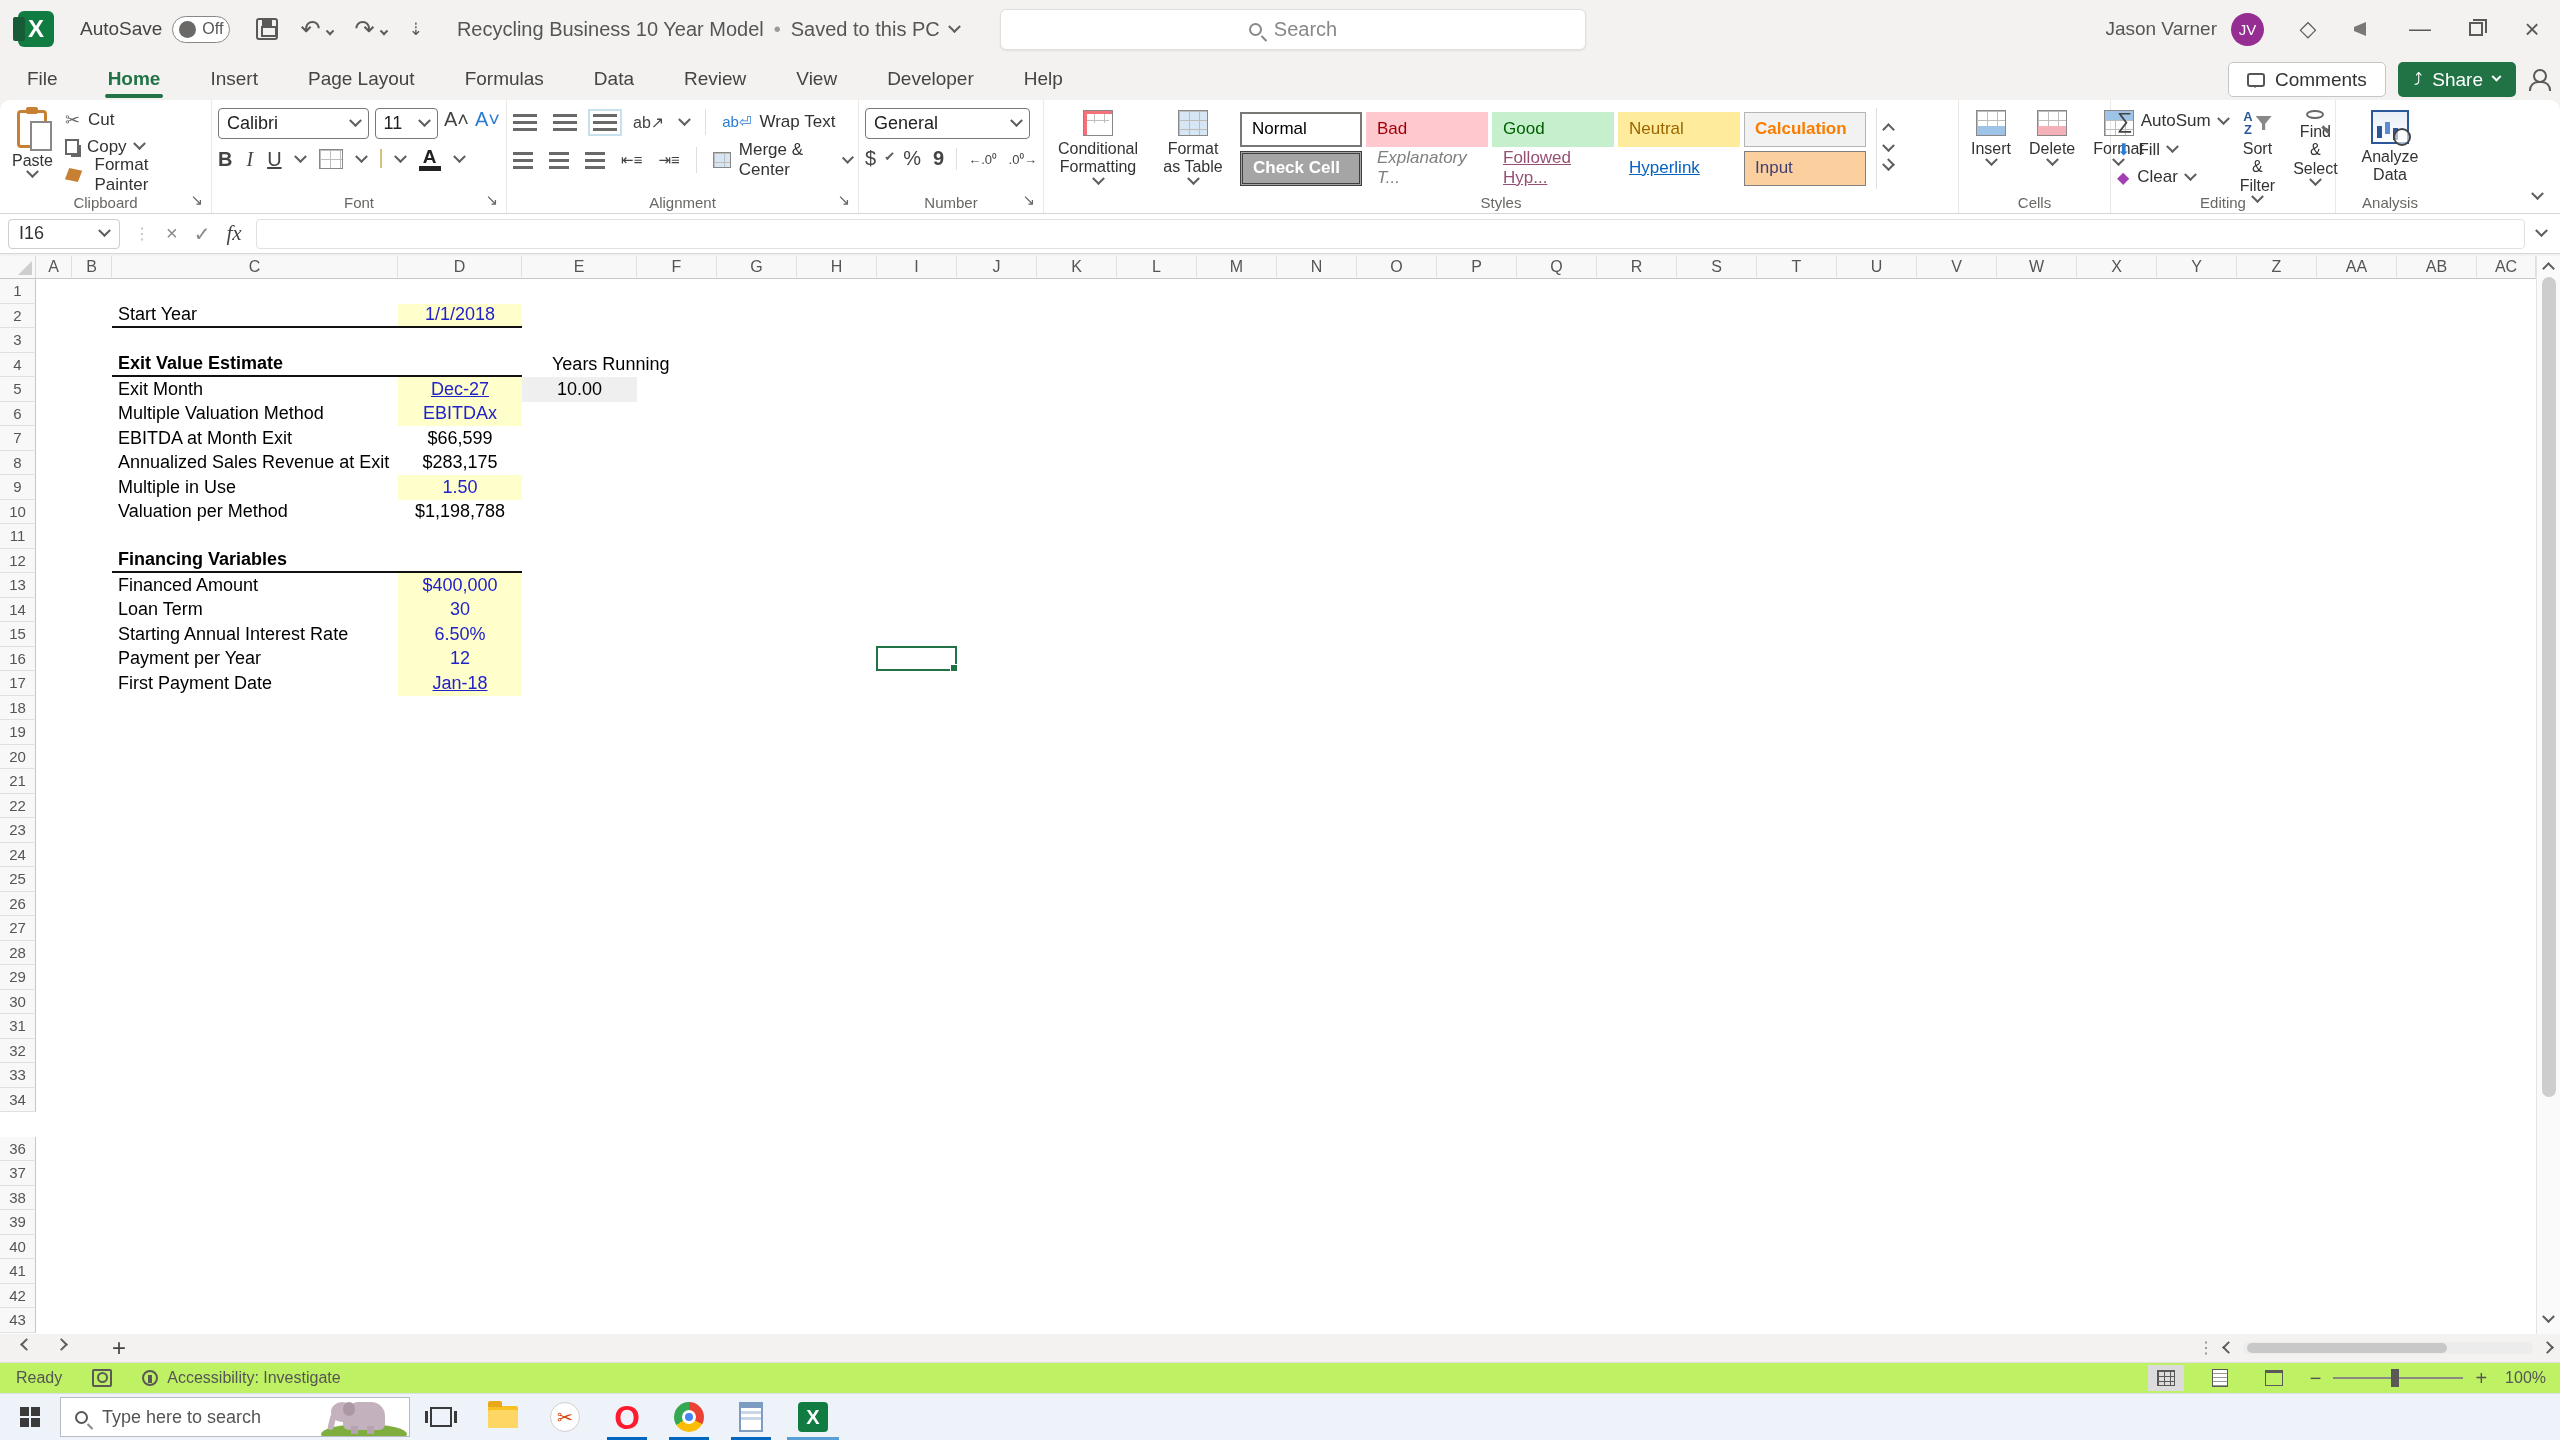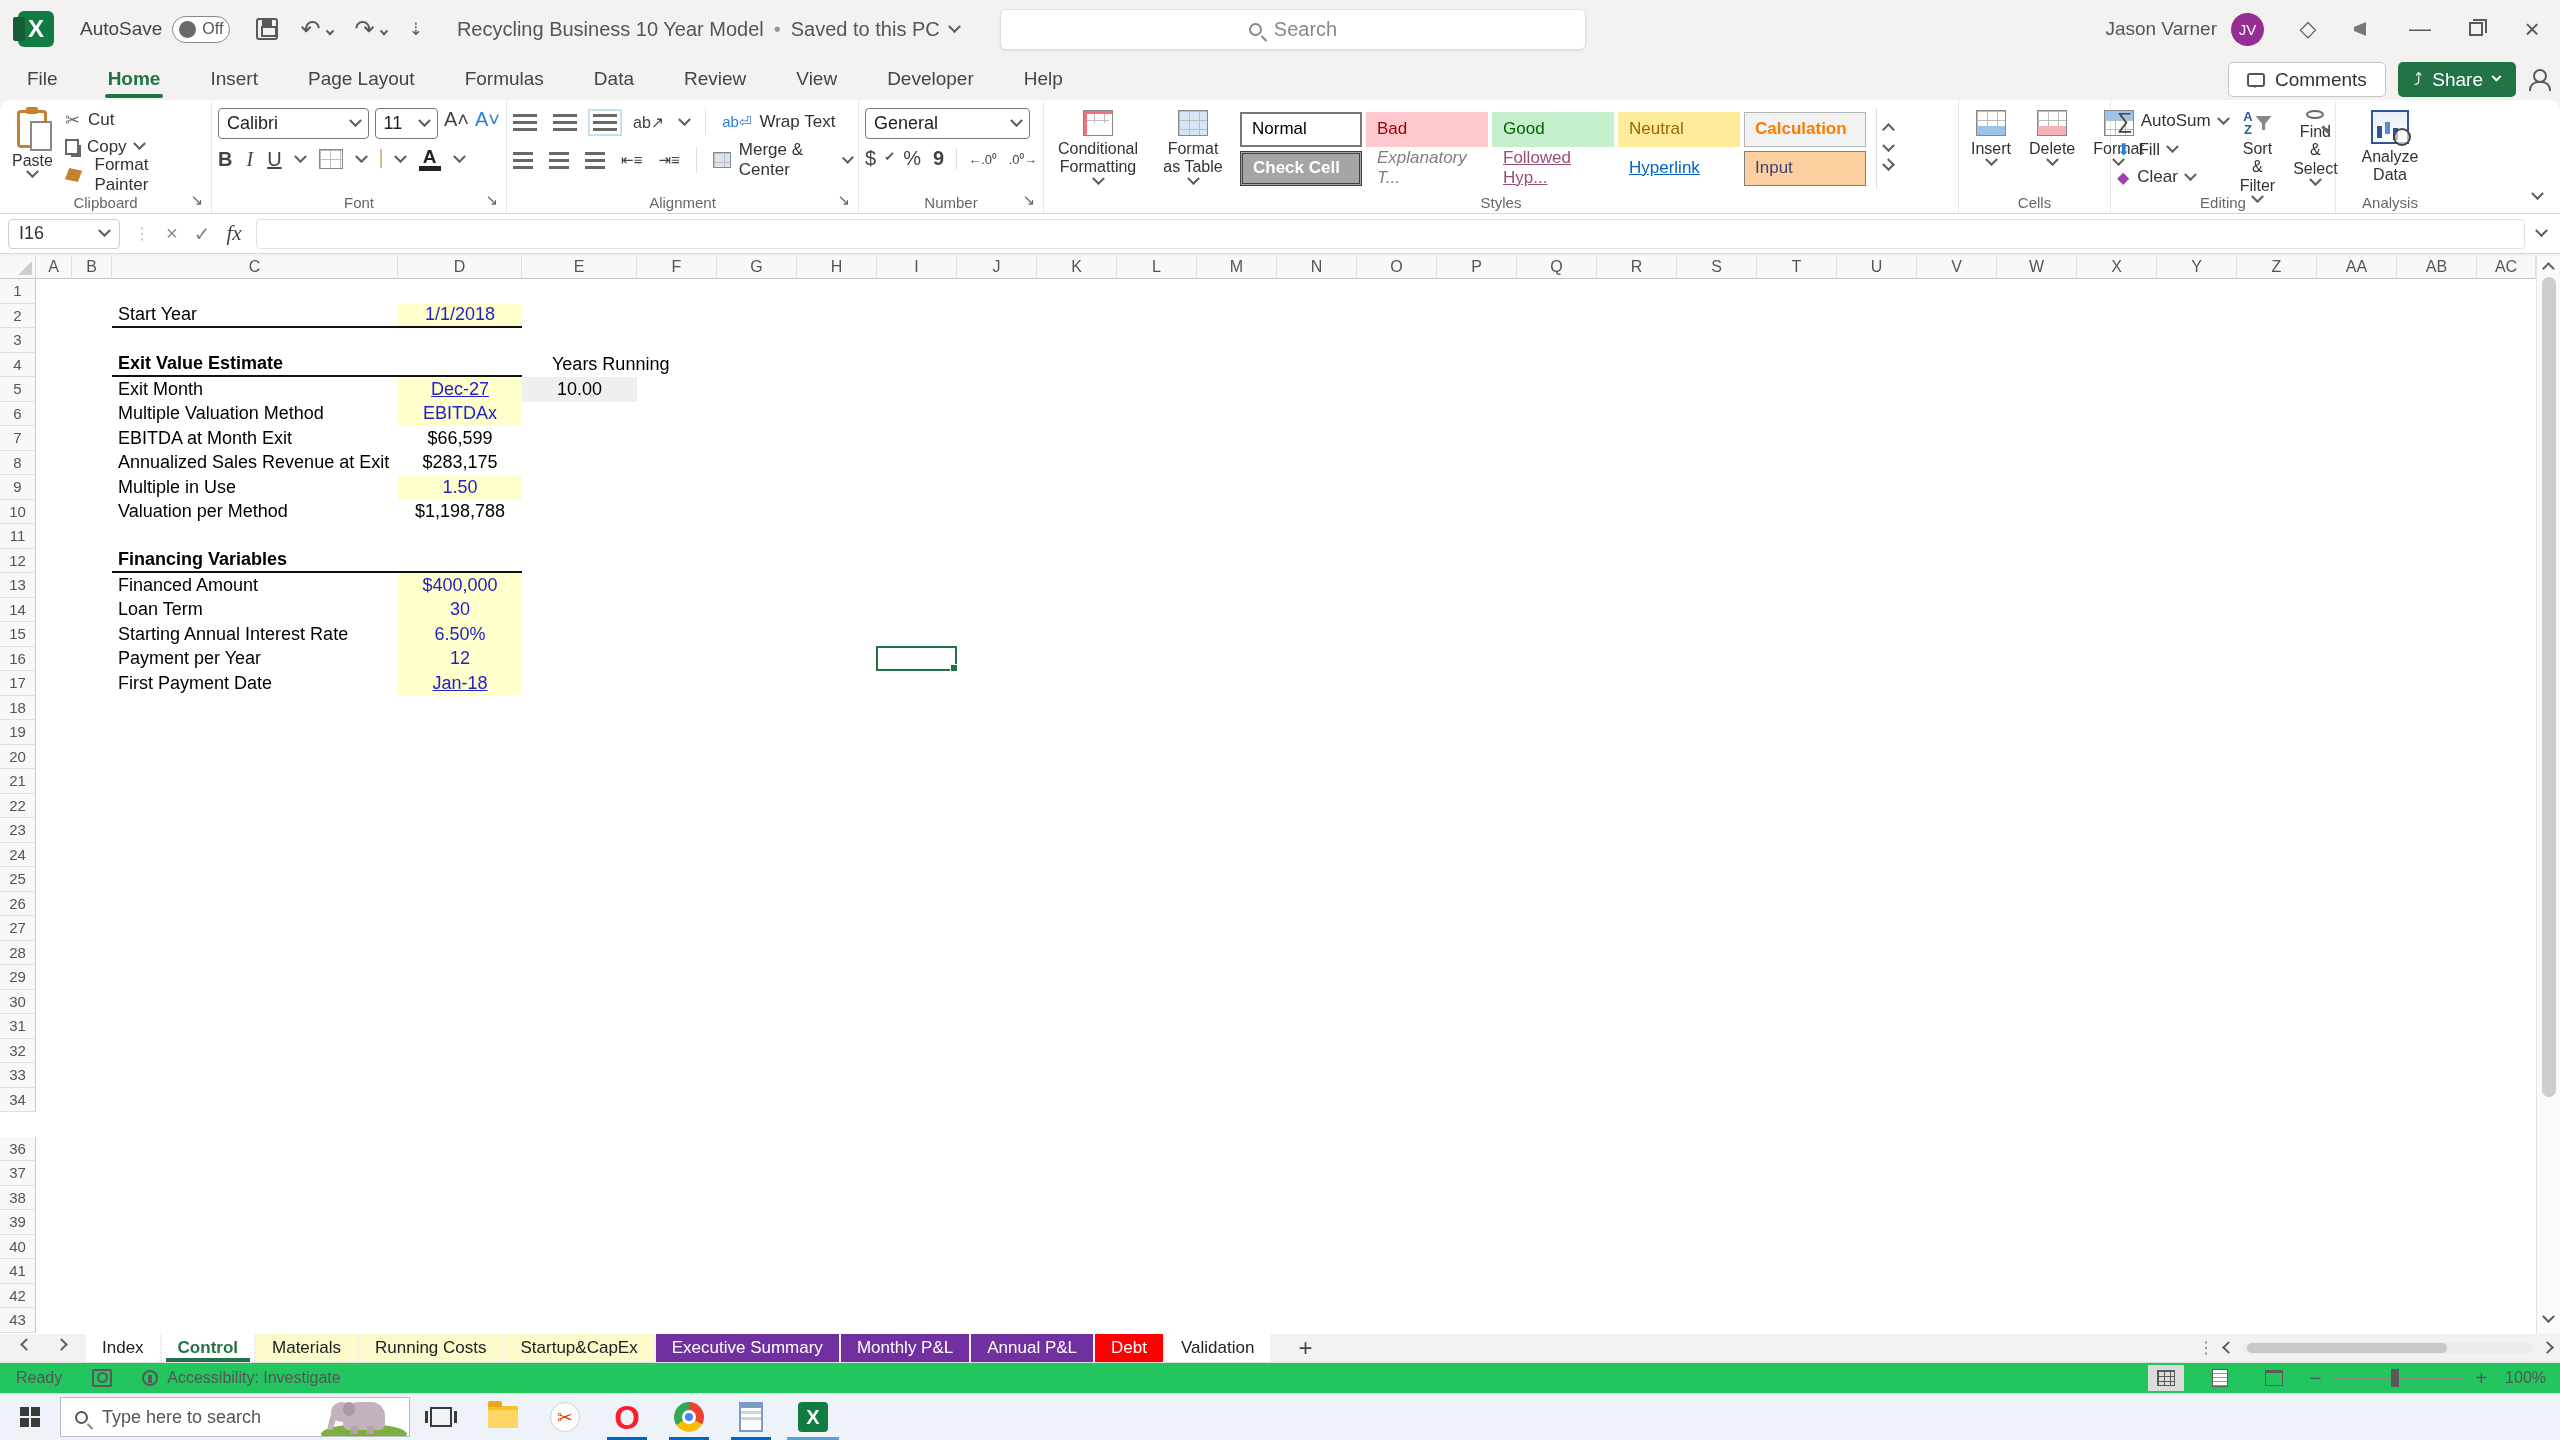--- a/index.html
+++ b/index.html
@@ -136,21 +136,21 @@
   .st-active::after { content:""; position:absolute; left:4px; right:4px; bottom:0; height:4px; background:#217346; }
   .st-yellow { background:#fbfacb; }
   .st-purple { background:#7030a0; color:#fff; }
   .st-red { background:#fe0000; color:#fff; }
   .addsheet { width:30px; height:28px; display:flex; align-items:center; justify-content:center; font-size:24px; color:#444; margin-left:18px; }
   .hscroll-zone { position:absolute; right:8px; top:4px; display:flex; align-items:center; gap:10px; color:#8a8886; }
   .hscroll { width:290px; height:12px; background:#ececec; border-radius:6px; position:relative; }
   .hthumb { position:absolute; left:4px; top:1px; width:200px; height:10px; background:#c8c8c8; border-radius:5px; }
 
   
-  .statusbar { position:absolute; top:1362px; left:0; width:2560px; height:31px; background:#22c55e; border-top:1px solid #e1dfdd; display:flex; align-items:center; font-size:16px; color:#555; }
+  .statusbar { position:absolute; top:1362px; left:0; width:2560px; height:31px; background:#bef264; border-top:1px solid #e1dfdd; display:flex; align-items:center; font-size:16px; color:#555; }
   .sb-left { display:flex; align-items:center; gap:30px; margin-left:16px; }
   .macro-ic { width:20px; height:18px; border:2px solid #5b5957; border-radius:2px; position:relative; }
   .macro-ic::after { content:""; position:absolute; right:2px; bottom:2px; width:7px; height:7px; border:2px solid #5b5957; border-radius:50%; }
   .acc-ic { width:16px; height:16px; border:2px solid #5b5957; border-radius:50%; position:relative; }
   .acc-ic::after { content:""; position:absolute; left:4px; top:3px; width:4px; height:8px; background:#5b5957; }
   .sb-right { position:absolute; right:14px; display:flex; align-items:center; gap:18px; }
   .view-ic { width:36px; height:26px; display:flex; align-items:center; justify-content:center; }
   .view-ic.sel { background:#dcdcdc; }
   .v-grid { width:18px; height:16px; border:1px solid #5b5957; background:linear-gradient(#5b5957 1px,transparent 1px),linear-gradient(90deg,#5b5957 1px,transparent 1px); background-size:6px 5px; }
   .v-page { width:16px; height:18px; border:1px solid #5b5957; background:repeating-linear-gradient(#fff 0 3px, #9c9a98 3px 4px); }
@@ -631,32 +631,20 @@
     <span class="chv up" style="margin-top:8px"></span>
     <div class="vthumb" style="height:820px"></div>
     <span class="chv" style="margin-top:auto;margin-bottom:10px"></span>
   </div>
 
   <div class="sheettabs">
     <div class="tabnav">
       <span class="chv left"></span>
       <span class="chv right"></span>
     </div>
-    <div id="sheet-tab-list" style="display:flex">
-        <div class="stab st-white">Index</div>
-        <div class="stab st-active">Control</div>
-        <div class="stab st-yellow">Materials</div>
-        <div class="stab st-yellow">Running Costs</div>
-        <div class="stab st-yellow">Startup&amp;CapEx</div>
-        <div class="stab st-purple">Executive Summary</div>
-        <div class="stab st-purple">Monthly P&amp;L</div>
-        <div class="stab st-purple">Annual P&amp;L</div>
-        <div class="stab st-red">Debt</div>
-        <div class="stab st-white">Validation</div>
-      </div>
     <div class="addsheet">
         <span>+</span>
       </div>
     <div class="hscroll-zone">
       <span style="font-size:16px">⋮</span>
       <span class="chv left"></span>
       <div class="hscroll">
           <div class="hthumb"></div>
         </div>
       <span class="chv right"></span>

